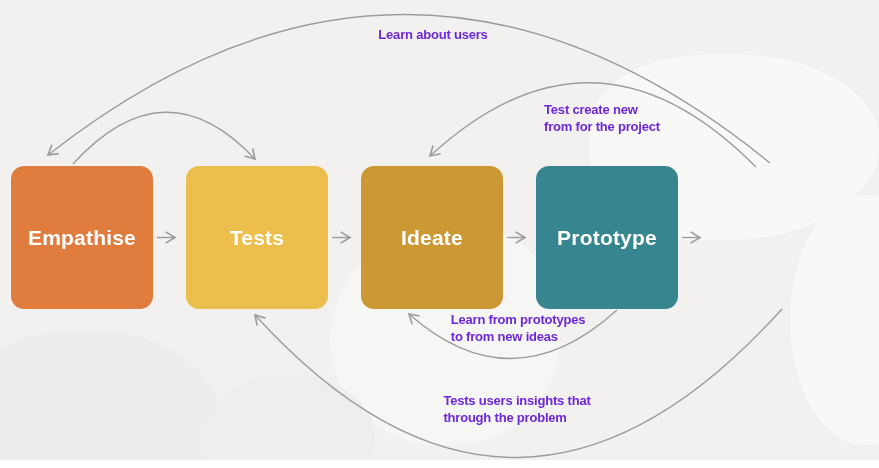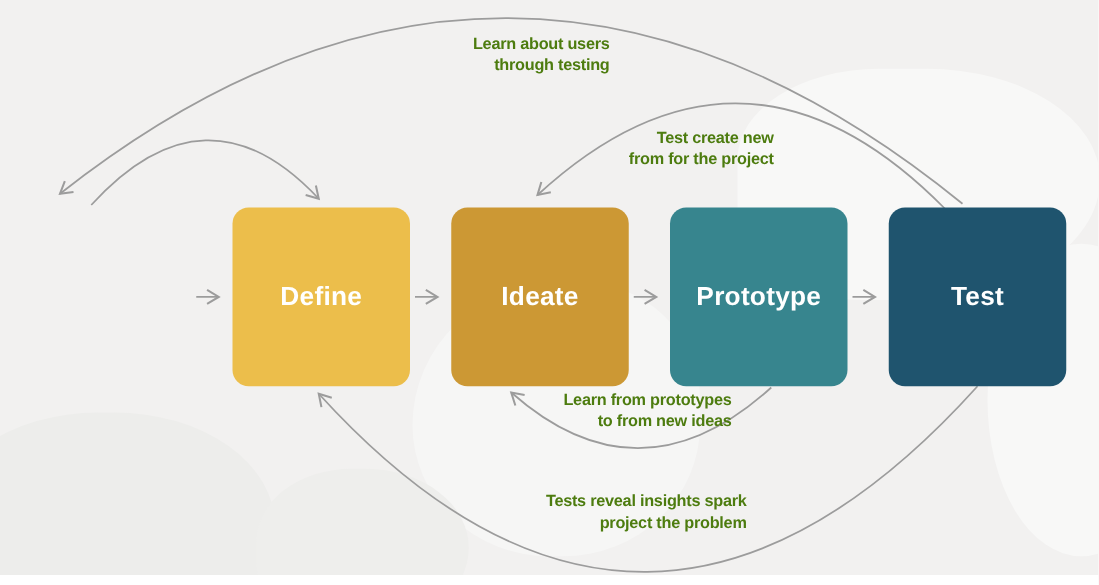--- a/index.html
+++ b/index.html
@@ -21,21 +21,21 @@
 
   .box{
     position:absolute;top:166px;width:142px;height:143px;border-radius:13px;
     display:flex;align-items:center;justify-content:center;
   }
   .box-label{
     color:#FFFFFF;font-weight:700;font-size:21px;letter-spacing:0.2px;
   }
   .note{
     position:absolute;transform:translateX(-50%);
-    text-align:right;color:#4d7c0f;font-weight:700;font-size:13px;
+    text-align:left;color:#6d28d9;font-weight:700;font-size:13px;
     line-height:1.34;letter-spacing:-0.2px;white-space:nowrap;
   }
   .bottom-strip{position:absolute;left:0;bottom:0;width:100%;height:8px;background:#FFFFFF;}
 </style>
 </head>
 <body>
 
 <div class="stage">
 
   <div class="wm wm1"></div>
@@ -56,46 +56,45 @@
     <path class="connector" d="M 756 167 Q 595 4 430 156" marker-end="url(#ah)"></path>
     <path class="connector" d="M 617 310 Q 512 405 409 314" marker-end="url(#ah)"></path>
     <path class="connector" d="M 782 309 Q 517 603 255 315" marker-end="url(#ah)"></path>
 
     <path class="connector" d="M 157 237.5 H 175" marker-end="url(#ah)"></path>
     <path class="connector" d="M 332 237.5 H 350" marker-end="url(#ah)"></path>
     <path class="connector" d="M 507 237.5 H 525" marker-end="url(#ah)"></path>
     <path class="connector" d="M 682 237.5 H 700" marker-end="url(#ah)"></path>
   </svg>
 
+  <div class="box" style="left: 11px; background-color: rgb(224, 124, 62);">
+    <span class="box-label">Empathise</span>
+  </div>
   <div class="box" style="left: 186px; background-color: rgb(236, 190, 75);">
-    <span class="box-label">Define</span>
+    <span class="box-label">Tests</span>
   </div>
   <div class="box" style="left: 361px; background-color: rgb(204, 152, 52);">
     <span class="box-label">Ideate</span>
   </div>
   <div class="box" style="left: 536px; background-color: rgb(55, 133, 142);">
     <span class="box-label">Prototype</span>
   </div>
-  <div class="box" style="left: 711px; background-color: rgb(31, 84, 110);">
-    <span class="box-label">Test</span>
-  </div>
 
   <div class="note" style="left:433px;top:26px">
     <div>Learn about users</div>
-    <div>through testing</div>
   </div>
   <div class="note" style="left:172px;top:124px">
   </div>
-  <div class="note" style="left:561px;top:101px">
+  <div class="note" style="left:602px;top:101px">
     <div>Test create new</div>
     <div>from for the project</div>
   </div>
   <div class="note" style="left:518px;top:311px">
     <div>Learn from prototypes</div>
     <div>to from new ideas</div>
   </div>
   <div class="note" style="left:517px;top:392px">
-    <div>Tests reveal insights spark</div>
-    <div>project the problem</div>
+    <div>Tests users insights that</div>
+    <div>through the problem</div>
   </div>
 
   <div class="bottom-strip"></div>
 </div>
 
 </body></html>

